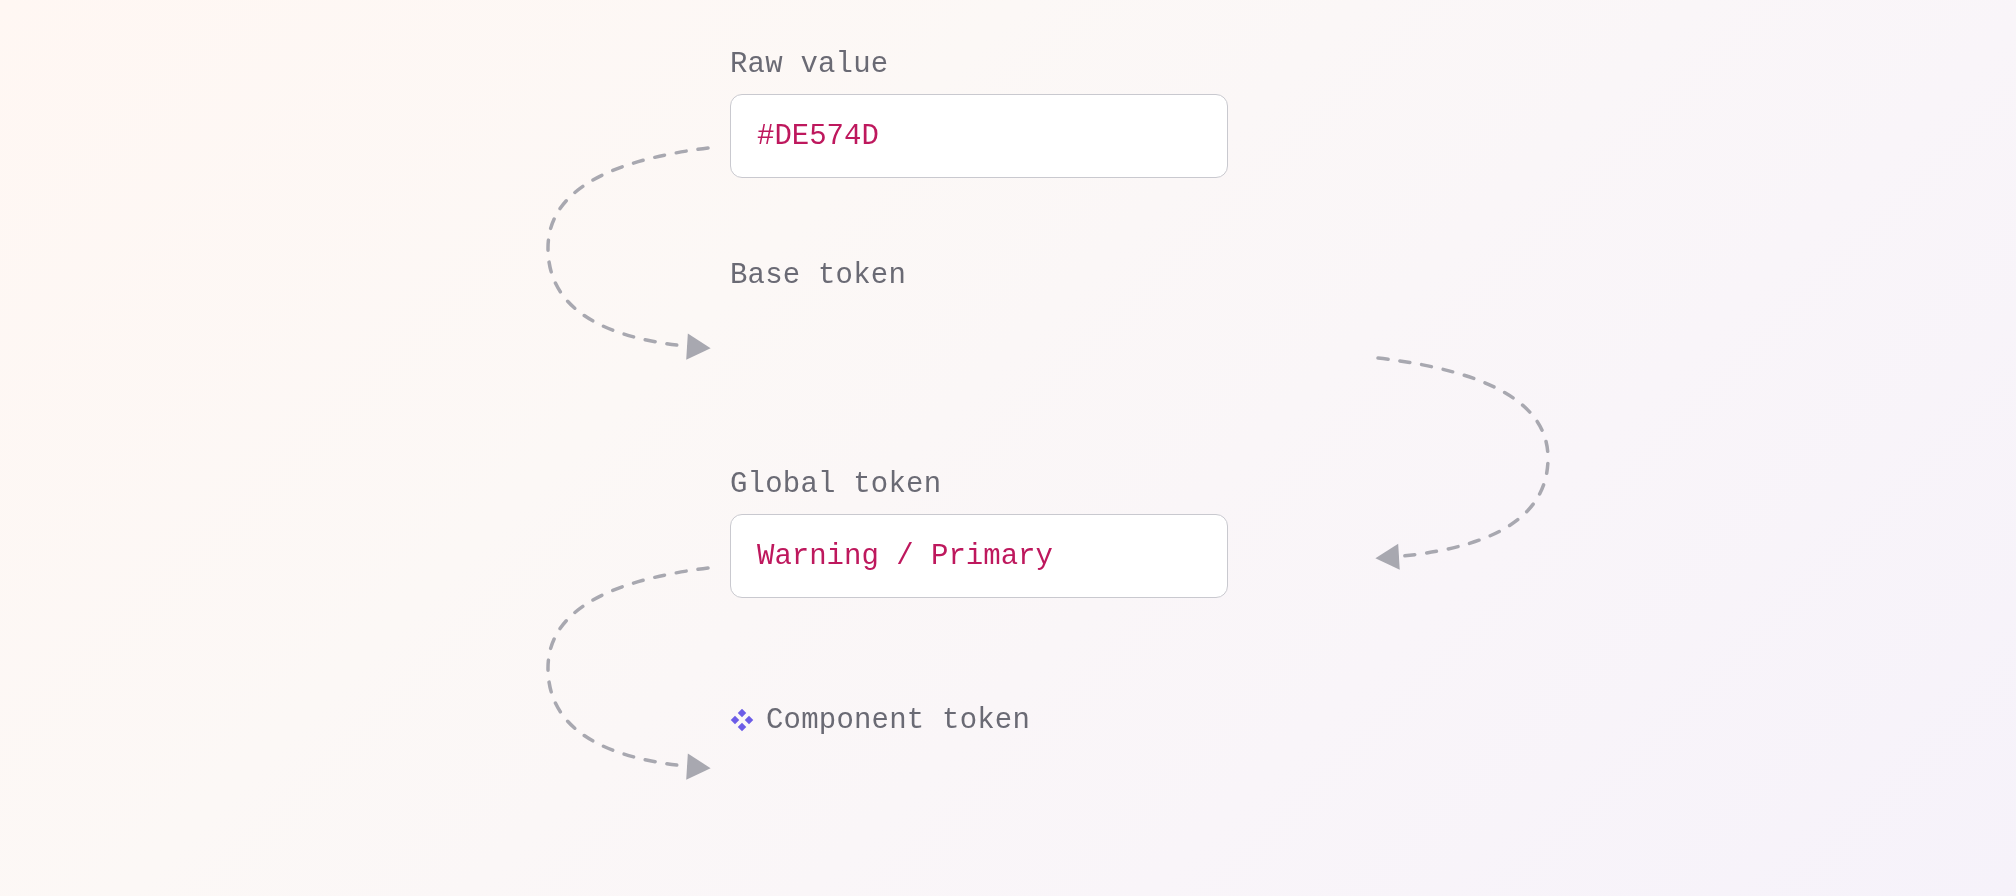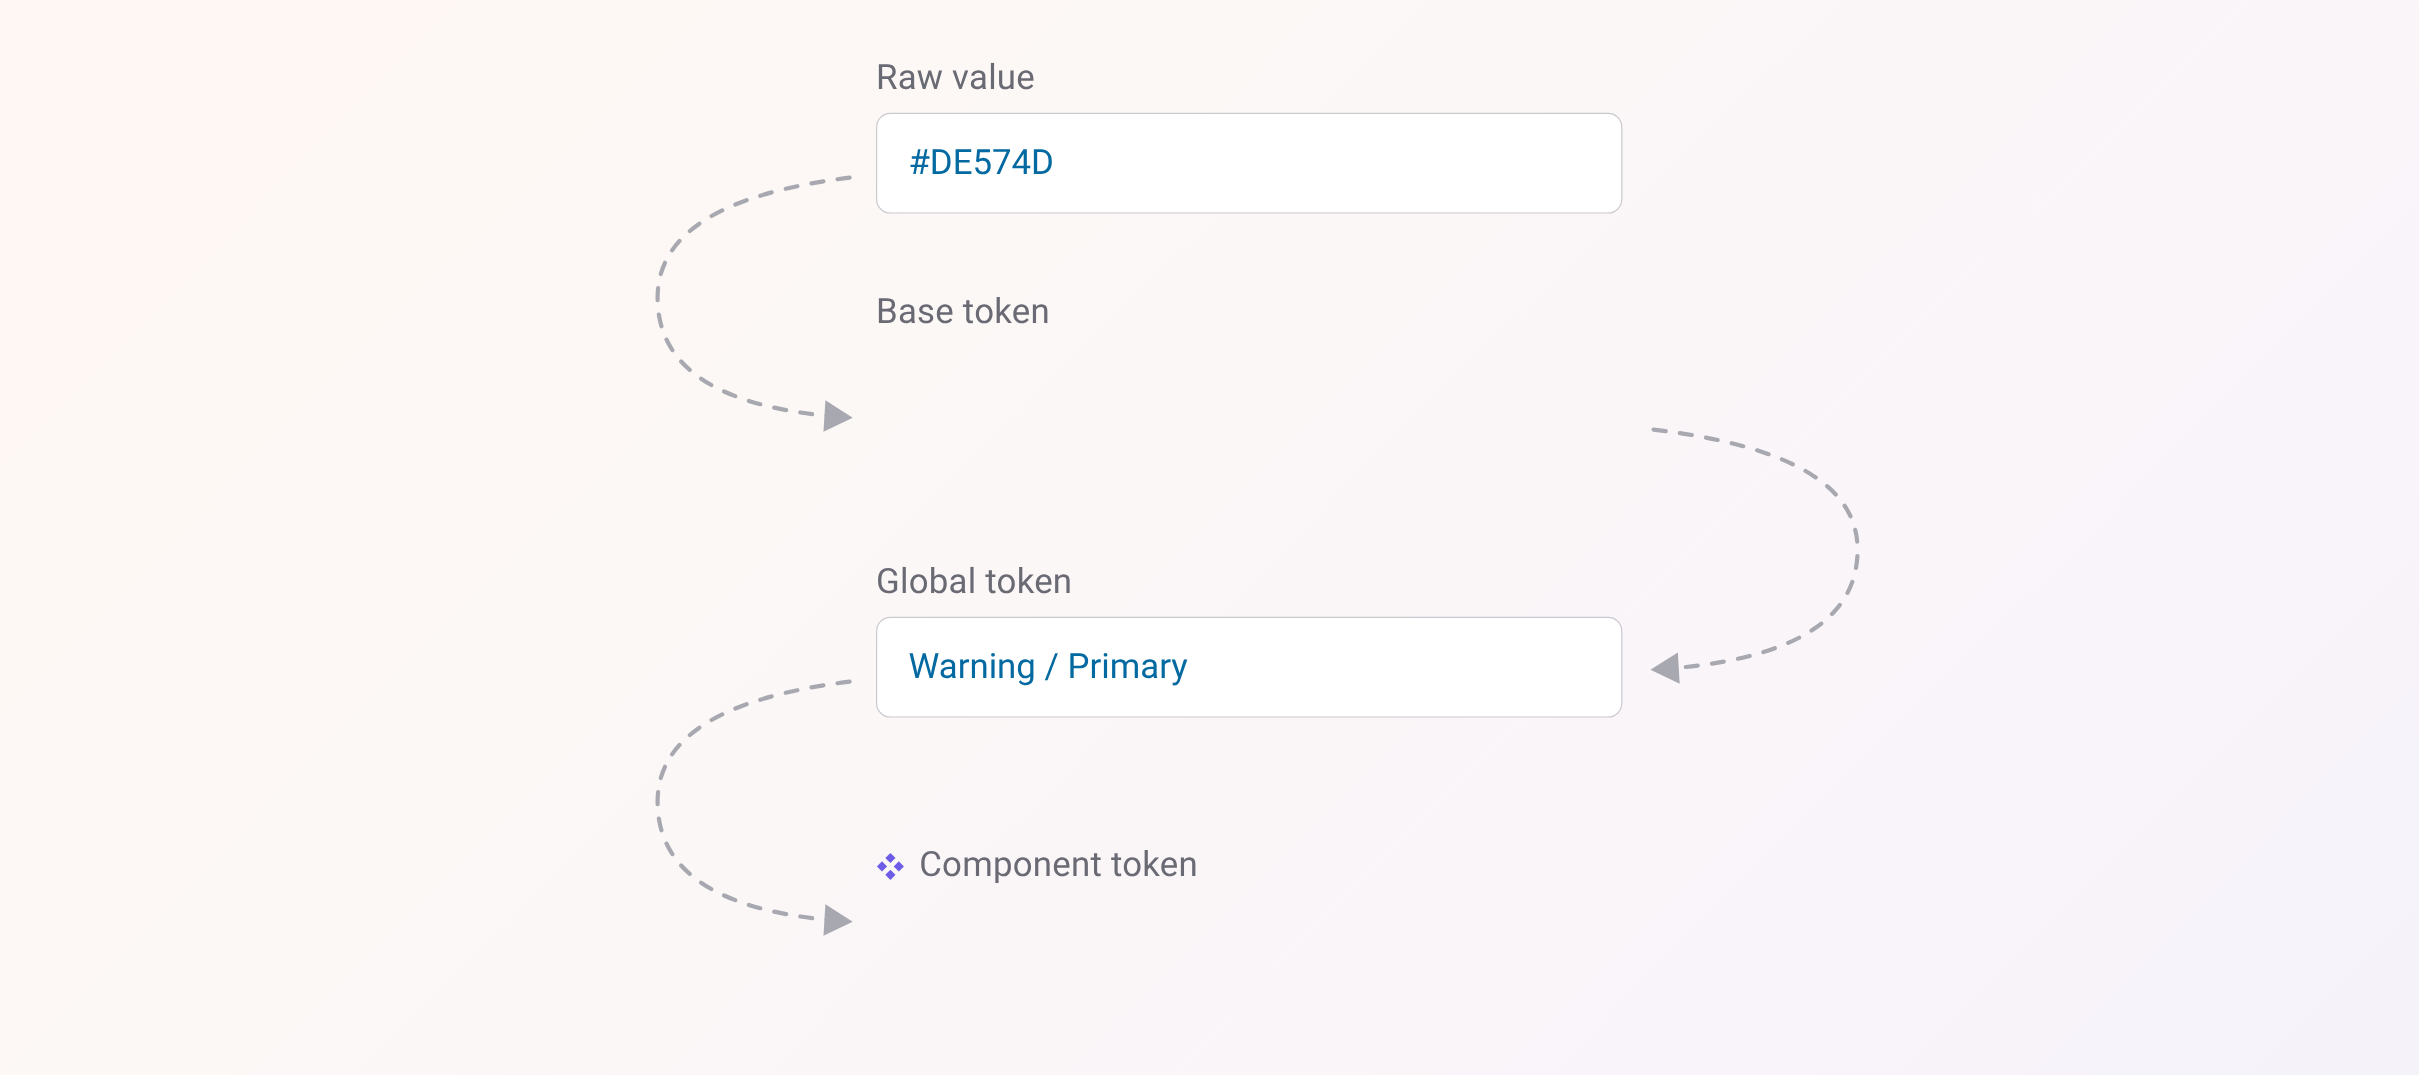--- a/index.html
+++ b/index.html
@@ -14,43 +14,44 @@
     background: linear-gradient(135deg, #FFF7F3 0%, #FCF8F6 35%, #F9F5F9 70%, #F6F2FA 100%);
     position: relative;
   }
   .stage {
     position: absolute;
     left: 50%;
     top: 50%;
     transform: translate(-50%, -50%);
     width: 1300px;
     height: 880px;
+    font-family: Liberation Mono, monospace;
   }
   .label {
     position: absolute;
     font-size: 29px;
     color: #6A6A74;
     letter-spacing: 0.2px;
     display: flex;
     align-items: center;
     gap: 12px;
   }
   .box {
     position: absolute;
     left: 372px;
-    width: 622px;
+    width: 498px;
     height: 84px;
     background: #FFFFFF;
     border: 1.5px solid #C9C9CF;
     border-radius: 12px;
     display: flex;
     align-items: center;
     padding: 0 26px;
     font-size: 29px;
-    color: #0369a1;
+    color: #be185d;
   }
   .swatch {
     width: 34px;
     height: 34px;
     border-radius: 50%;
     margin-right: 22px;
     flex: 0 0 auto;
   }
   .diamond-icon {
     width: 24px;
@@ -66,21 +67,21 @@
 </head>
 <body>
 
 <div class="stage">
 
   <div class="label" style="left:372px; top:40px;">Raw value</div>
   <div class="box" style="top:86px;">
     <span>#DE574D</span>
   </div>
 
-  <div class="label" style="left:372px; top:235px;">Base token</div>
+  <div class="label" style="left:372px; top:251px;">Base token</div>
 
   <div class="label" style="left:372px; top:460px;text-align:center;">Global token</div>
   <div class="box" style="top:506px;align-items:center;">
     <span>Warning / Primary</span>
   </div>
 
   <div class="label" style="left:372px; top:696px;">
     <span class="diamond-icon">
       <svg viewBox="0 0 24 24" width="24" height="24">
         <g fill="#6C5CE7">

